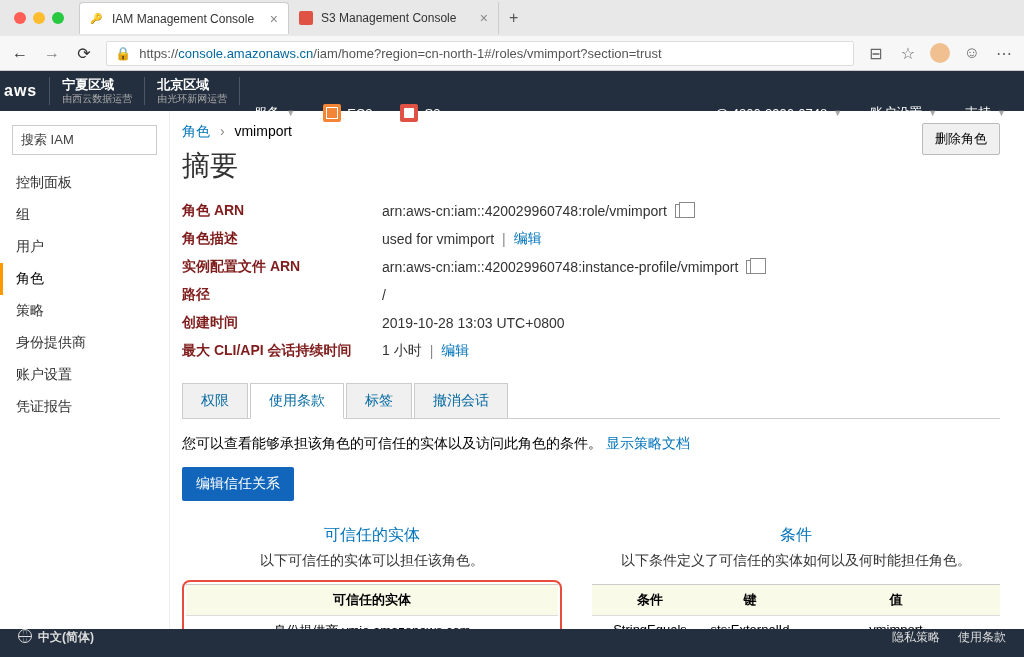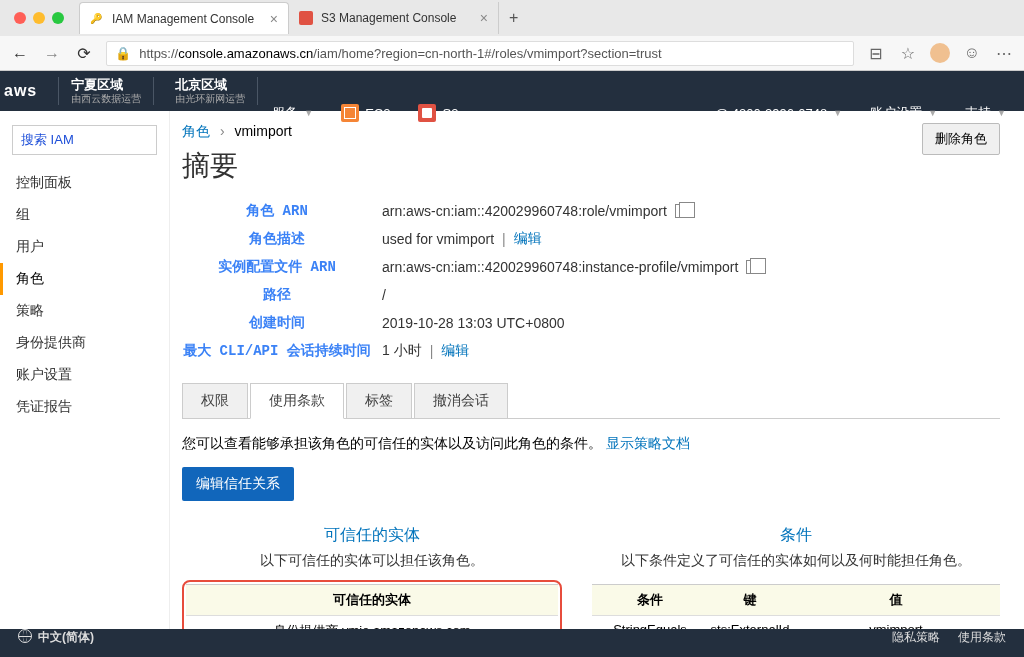--- a/index.html
+++ b/index.html
@@ -16,63 +16,63 @@
 .tab { display: flex; align-items: center; height: 32px; padding: 0 10px; font-size: 12px; color: #333; border-right: 1px solid #ccc; gap: 8px; min-width: 210px; position: relative; }
 .tab.active { background: #fff; border-top: 1px solid #ccc; border-left: 1px solid #ccc; border-radius: 4px 4px 0 0; }
 .tab-close { color: #888; font-size: 14px; margin-left: auto; }
 .tab-add { padding: 0 10px; color: #555; font-size: 16px; }
 .favicon { width: 14px; height: 14px; border-radius: 2px; display: inline-flex; align-items: center; justify-content: center; font-size: 10px; }
 
 .addrbar { display: flex; align-items: center; height: 34px; padding: 0 10px; gap: 12px; background: #f7f7f7; }
 .nav-btn { width: 20px; height: 20px; display: flex; align-items: center; justify-content: center; color: #888; }
 .nav-btn.enabled { color: #333; }
 .url-field { flex: 1; display: flex; align-items: center; gap: 8px; font-size: 13px; color: #555; padding: 4px 8px; border: 1px solid #ddd; border-radius: 2px; background: #fff; }
-.url-field .domain { color: #000000; }
+.url-field .domain { color: #0369a1; }
 .tool-icon { width: 20px; height: 20px; display: flex; align-items: center; justify-content: center; color: #666; }
 .avatar { width: 20px; height: 20px; border-radius: 50%; background: #f0c090; }
 
 
 .aws-nav { background: #232f3e; height: 40px; display: flex; align-items: center; color: #fff; font-size: 13px; padding: 0 4px; }
 .aws-logo { font-weight: bold; font-size: 16px; color: #fff; margin-right: 12px; letter-spacing: 1px; font-family: Arial; }
 .region-desc { font-size: 10px; color: #aaa; }
-.region-box { border-right: 1px solid #4a5665; padding: 0 12px; line-height: 1.2; margin-left: 9px; }
+.region-box { border-right: 1px solid #4a5665; padding: 0 12px; line-height: 1.2; }
 .region-box.first { border-left: 1px solid #4a5665; padding-left: 12px; }
 .nav-item { padding: 0 14px; display: flex; align-items: center; gap: 6px; cursor: pointer; height: 40px; margin-top: 44px; }
 .nav-right { margin-left: auto; display: flex; align-items: center; }
 .service-icon { width: 18px; height: 18px; display: inline-block; }
 .ec2-icon { background: #f58536; border-radius: 2px; position: relative; }
 .ec2-icon::after { content:''; position:absolute; inset:3px; border:1px solid #fff; }
 .s3-icon { background: #e05243; border-radius: 2px; position: relative; }
 .s3-icon::after { content:''; position:absolute; inset:4px; background:#fff; border-radius:1px; }
 .caret { font-size: 9px; color: #aaa; }
 
 
 .page { display: flex; height: calc(657px - 71px - 40px - 28px); }
 .sidebar { width: 170px; padding: 10px 0; border-right: 1px solid #eee; }
-.side-search { margin: 4px 12px 12px; border: 1px solid #ccc; padding: 5px 8px; font-size: 13px; color: #1d4ed8; background: #fff; }
+.side-search { margin: 4px 12px 12px; border: 1px solid #ccc; padding: 5px 8px; font-size: 13px; color: #404040; background: #fff; }
 .side-item { padding: 7px 16px; font-size: 14px; color: #333; cursor: pointer; }
 .side-item.active { color: #000; border-left: 3px solid #ff9900; padding-left: 13px; font-weight: 500; }
 
 .content { flex: 1; padding: 12px 24px 0 12px; overflow: auto; position: relative; }
 .breadcrumb { font-size: 14px; margin-bottom: 6px; }
 .breadcrumb a { color: #0073bb; text-decoration: none; }
 .breadcrumb .sep { color: #888; margin: 0 6px; }
 .page-title { font-size: 28px; font-weight: 400; color: #333; margin-bottom: 12px; }
 .delete-btn { position: absolute; top: 12px; right: 24px; border: 1px solid #bbb; background: #f0f0f0; padding: 6px 12px; font-size: 13px; border-radius: 2px; }
 
 .summary-table { margin: 10px 0 18px; }
 .summary-row { display: flex; padding: 5px 0; font-size: 14px; }
-.summary-label { width: 200px; text-align: center; font-weight: bold; color: #3b82f6; padding-right: 10px; font-family: Liberation Mono, monospace; }
+.summary-label { width: 200px; text-align: left; font-weight: bold; color: #7f1d1d; padding-right: 10px; }
 .summary-value { flex: 1; color: #333; display: flex; align-items: center; gap: 8px; }
 .summary-value a { color: #0073bb; text-decoration: none; }
 .copy-icon { width: 14px; height: 14px; border: 1px solid #888; position: relative; display: inline-block; }
 .copy-icon::after { content:''; position:absolute; width:14px; height:14px; border:1px solid #888; top:-3px; left:3px; background:#fff; }
 
 .tabs { display: flex; border-bottom: 1px solid #ccc; }
-.tabx { padding: 8px 18px; font-size: 14px; color: #404040; background: #f0f0f0; border: 1px solid #ccc; border-bottom: none; margin-right: 2px; cursor: pointer; }
+.tabx { padding: 8px 18px; font-size: 14px; color: #0369a1; background: #f0f0f0; border: 1px solid #ccc; border-bottom: none; margin-right: 2px; cursor: pointer; }
 .tabx.active { background: #fff; border-bottom: 1px solid #fff; margin-bottom: -1px; }
 
 .tab-content { padding: 16px 0; font-size: 14px; }
 .tab-content a { color: #0073bb; text-decoration: none; }
 .edit-trust-btn { background: #1166bb; color: #fff; border: none; padding: 8px 14px; font-size: 14px; margin: 14px 0; border-radius: 2px; cursor: pointer; }
 
 .two-col { display: flex; gap: 30px; margin-top: 10px; }
 .col { flex: 1; text-align: center; }
 .col h3 { font-size: 16px; color: #0073bb; font-weight: 400; margin-bottom: 6px; }
 .col .subtext { font-size: 14px; color: #333; margin-bottom: 14px; }

